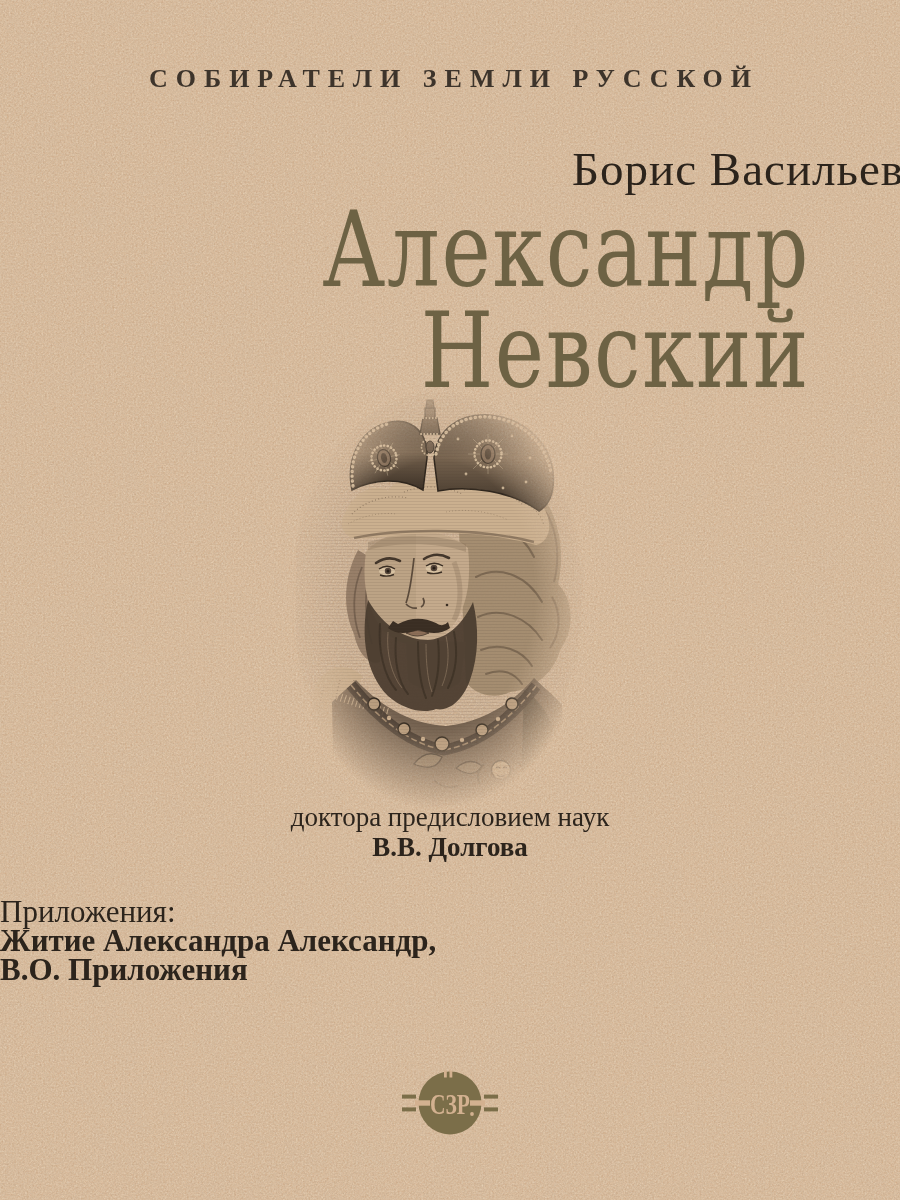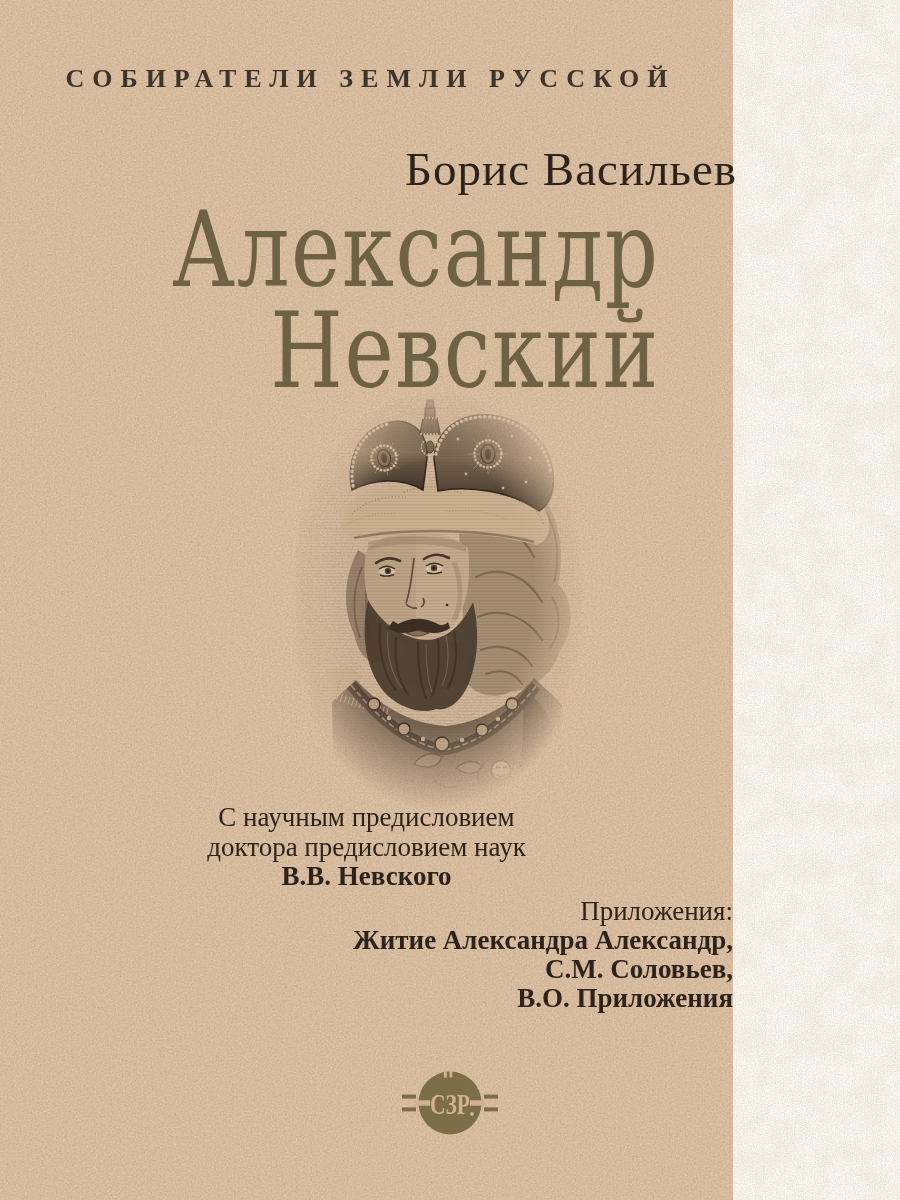--- a/index.html
+++ b/index.html
@@ -1,36 +1,36 @@
 <!DOCTYPE html>
 <html style="--background: #d1ae8c; --series-text: #3d342b; --dark-text: #2c241c; --title: #6d6244; --logo: #7b6e49; --logo-knockout: #d3b190; --engraving-dark: #473a2e; --engraving-mid: #8a7560; --engraving-light: #c9af8e;"><head>
 <meta charset="utf-8">
 <style>
   html,body{margin:0;padding:0;}
   body{width:900px;height:1200px;overflow:hidden;
        font-family:"Liberation Serif","DejaVu Serif",serif;}
-  .cover{position:relative;width:733px;height:1200px;background:var(--background,#d1ae8c);}
+  .cover{position:relative;width:900px;height:1200px;background:var(--background,#d1ae8c);}
   .paper{position:absolute;left:0;top:0;width:900px;height:1200px;pointer-events:none;}
 
   .series{position:absolute;left:0;top:64px;width:100%;text-align:center;
           font-size:26px;letter-spacing:8px;text-indent:8px;font-weight:bold;
           color:var(--series-text,#3d342b);}
   .author{position:absolute;left:4px;top:142px;width:100%;text-align:right;
           font-size:47px;color:var(--dark-text,#2d251d);letter-spacing:1px;}
   .title{position:absolute;left:0;top:200px;width:100%;text-align:right;
          font-family:"DejaVu Serif","Liberation Serif",serif;
          font-size:104px;line-height:101px;color:var(--title,#6d6244);}
   .tline{transform:scaleX(0.80);transform-origin:50% 50%;letter-spacing:2px;white-space:nowrap;}
 
   .portrait{position:absolute;left:296px;top:392px;width:300px;height:420px;}
 
   .preface{position:absolute;left:0;top:803px;width:100%;text-align:center;
            font-size:27px;line-height:29.5px;color:var(--dark-text,#2d251d);}
-  .appendix{position:absolute;left:0;top:897px;width:100%;text-align:right;
-            font-size:27px;line-height:29px;color:var(--dark-text,#2d251d);}
+  .appendix{position:absolute;left:0;top:897px;width:100%;text-align:left;
+            font-size:31px;line-height:29px;color:var(--dark-text,#2d251d);}
   .b{font-weight:bold;}
 
   .logo{position:absolute;left:393px;top:1056px;width:114px;height:94px;}
 </style>
 </head>
 <body>
 
 <div class="cover">
 
   <svg class="paper" width="900" height="1200">
@@ -196,29 +196,27 @@
         <rect x="129" y="16" width="10" height="10" fill="#6a5847" stroke="#2f261d" stroke-width="1.2"></rect>
         <path d="M130 16 L138 16 L137 8 L131 8 Z" fill="#5c4c3c" stroke="#2f261d" stroke-width="1.2"></path>
         <path d="M125 42 H143 M127 26 H141" stroke="#d9c2a1" stroke-width="2" stroke-dasharray="0.2 3" stroke-linecap="round" opacity="0.9"></path>
       </g>
 
       <ellipse cx="141" cy="205" rx="148" ry="207" fill="url(#hatch)" opacity="0.4"></ellipse>
     </g>
   </svg>
 
   <div class="preface">
-    <div>С научным предисловием</div>
     <div>доктора предисловием наук</div>
-    <div class="b">В.В. Невского</div>
+    <div class="b">В.В. Долгова</div>
   </div>
 
   <div class="appendix">
     <div>Приложения:</div>
     <div class="b">Житие Александра Александр,</div>
-    <div class="b">С.М. Соловьев,</div>
     <div class="b">В.О. Приложения</div>
   </div>
 
   <svg class="logo" viewBox="0 0 114 94">
     <circle cx="57" cy="47" r="31.5" fill="var(--logo,#7b6e49)"></circle>
     <g fill="var(--logo-knockout,#d3b190)">
       <rect x="51" y="14.5" width="2.8" height="7"></rect>
       <rect x="56.5" y="14.5" width="2.8" height="7"></rect>
       <rect x="22" y="44.3" width="15" height="5.4"></rect>
       <rect x="77" y="44.3" width="15" height="5.4"></rect>

